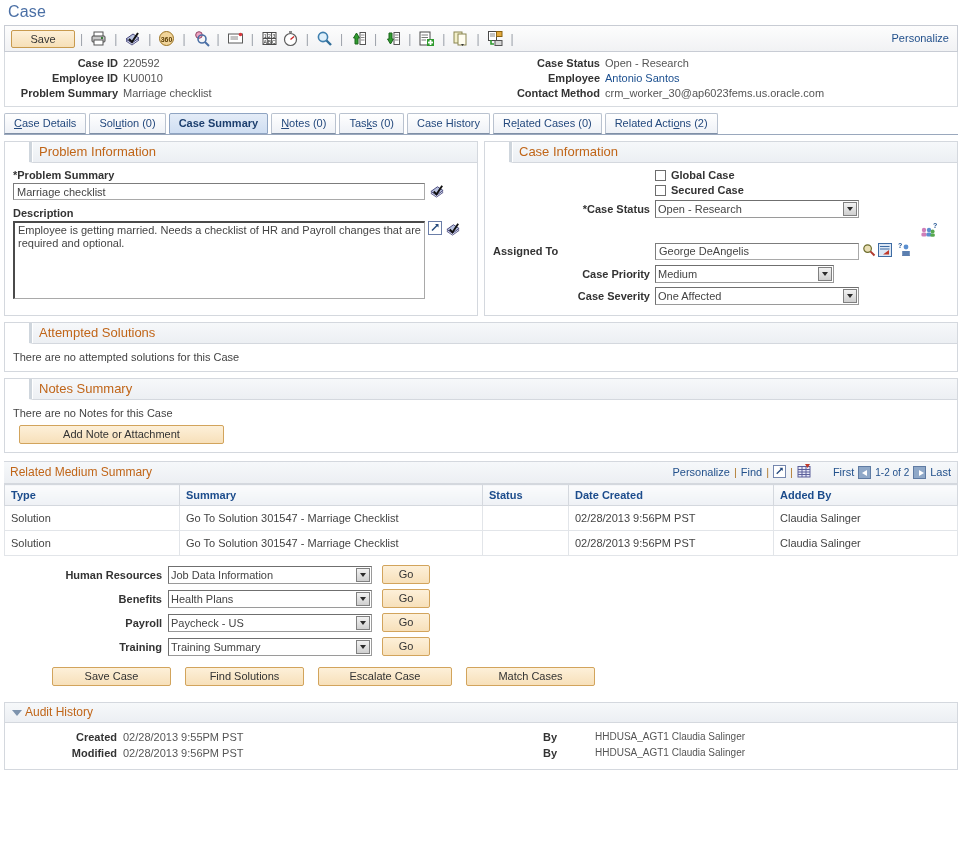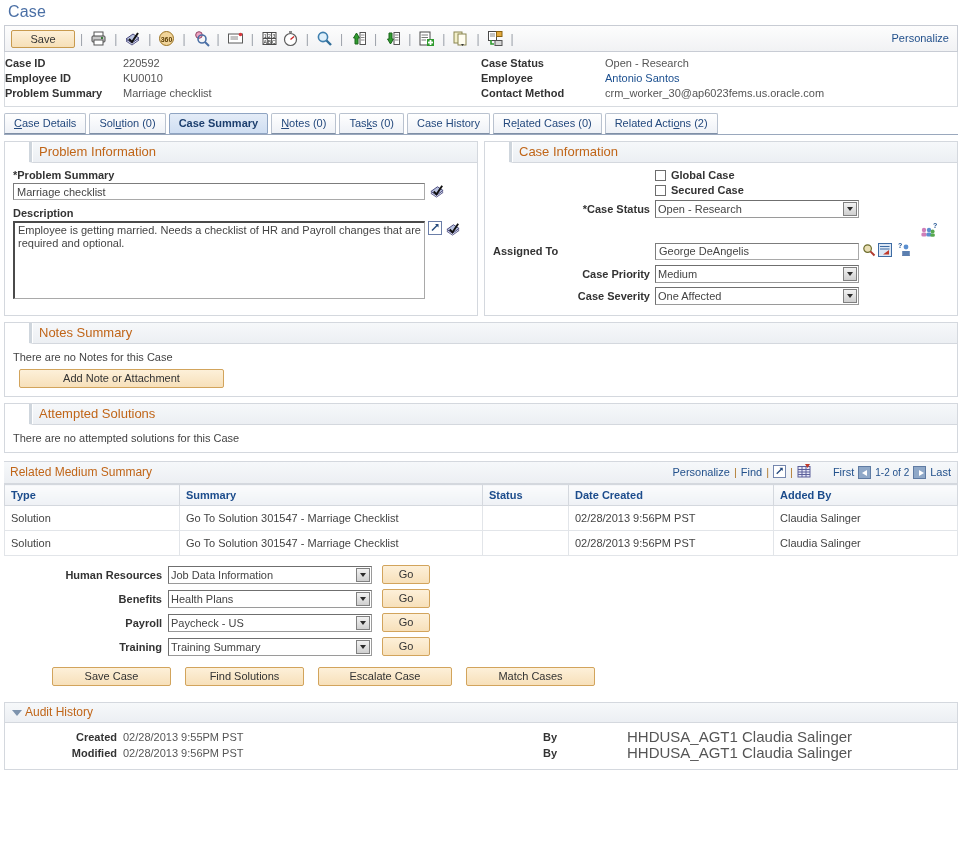--- a/index.html
+++ b/index.html
@@ -64,21 +64,21 @@
     margin: 0 4px;
     border: 1px solid #d7dbe0;
     border-top: none;
     background: #ffffff;
     display: flex;
     padding: 4px 0 5px 0;
   }
   .hdr-col { width: 50%; }
   .hdr-row { display: flex; line-height: 15px; }
   .hdr-lab {
-    width: 118px; text-align: left; font-weight: bold;
+    width: 118px; text-align: right; font-weight: bold;
     color: #333; padding-right: 5px; font-size: 11px;
   }
   .hdr-col.right .hdr-lab { width: 124px; }
   .hdr-val { color: #555; font-size: 11px; }
   .hdr-val.link { color: #1b4f8f; cursor: pointer; }
 
   
   .tabs { display: flex; margin: 6px 0 0 4px; align-items: flex-end; }
   .tab {
     border: 1px solid #b9c2cf;
@@ -252,21 +252,21 @@
   .tri {
     position:absolute; left:7px; top:7px; width:0;height:0;
     border-left:5px solid transparent; border-right:5px solid transparent;
     border-top:6px solid #7d93ad; cursor:pointer;
   }
   .audit-body { border:1px solid #d4d8de; border-top:none; padding:6px 0 8px 0; background:#fff;}
   .audit-row { display:flex; line-height:16px; }
   .audit-c1 { width:118px; text-align:right; font-weight:bold; padding-right:6px; font-size:11px; color:#333;}
   .audit-c2 { width:420px; font-size:11px; color:#555;}
   .audit-c3 { width:52px; font-weight:bold; font-size:11px; color:#333;}
-  .audit-c4 { font-size:15px; color:#555;margin-left:32px;}
+  .audit-c4 { font-size:10px; color:#555;}
   .icon-sm { cursor:pointer; display:inline-block; vertical-align:middle; }
 </style>
 </head>
 <body>
 
 <div class="page">
 
   <div class="page-title">Case</div>
 
   <div class="toolbar">
@@ -554,21 +554,21 @@
               <circle cx="9" cy="5" r="2.4" fill="#5b8fd0"></circle>
               <path d="M5.2 14 q3.8 -6 7.6 0 z" fill="#c0392b"></path>
               <rect x="5.2" y="9" width="7.6" height="5" fill="#5b7fb0"></rect>
             </svg>
           </span>
         </div>
 
         <div style="display:flex; align-items:center; margin-bottom:4px;">
           <div style="width:162px; text-align:right; padding-right:5px;" class="fld-label">Case Priority</div>
           <div class="sel-wrap">
-            <select class="sel" style="width:204px;">
+            <select class="sel" style="width:179px;">
               <option>Medium</option>
             </select>
             <span class="sel-arrow"></span>
           </div>
         </div>
 
         <div style="display:flex; align-items:center;">
           <div style="width:162px; text-align:right; padding-right:5px;" class="fld-label">Case Severity</div>
           <div class="sel-wrap">
             <select class="sel" style="width:204px;">
@@ -576,31 +576,31 @@
             </select>
             <span class="sel-arrow"></span>
           </div>
         </div>
 
       </div>
     </div>
   </div>
 
   <div class="panel grp">
+    <div class="grp-hdr">Attempted Solutions</div>
+    <div style="padding:7px 8px 8px 8px;">
+      <div style="font-size:11px; color:#444;">There are no attempted solutions for this Case</div>
+    </div>
+  </div>
+
+  <div class="panel grp">
     <div class="grp-hdr">Notes Summary</div>
     <div style="padding:7px 8px 8px 8px;">
       <div style="font-size:11px; color:#444;">There are no Notes for this Case</div>
       <div class="psbtn" style="width:205px; margin:6px 0 0 6px;">Add Note or Attachment</div>
-    </div>
-  </div>
-
-  <div class="panel grp">
-    <div class="grp-hdr">Attempted Solutions</div>
-    <div style="padding:7px 8px 8px 8px;">
-      <div style="font-size:11px; color:#444;">There are no attempted solutions for this Case</div>
     </div>
   </div>
 
   <div style="margin:8px 4px 0 4px;">
     <div class="grid-hdr-bar">
       <div class="grid-title">Related Medium Summary</div>
       <div class="grid-nav">
         <a>Personalize</a>
         <span class="bar">|</span>
         <a>Find</a>

